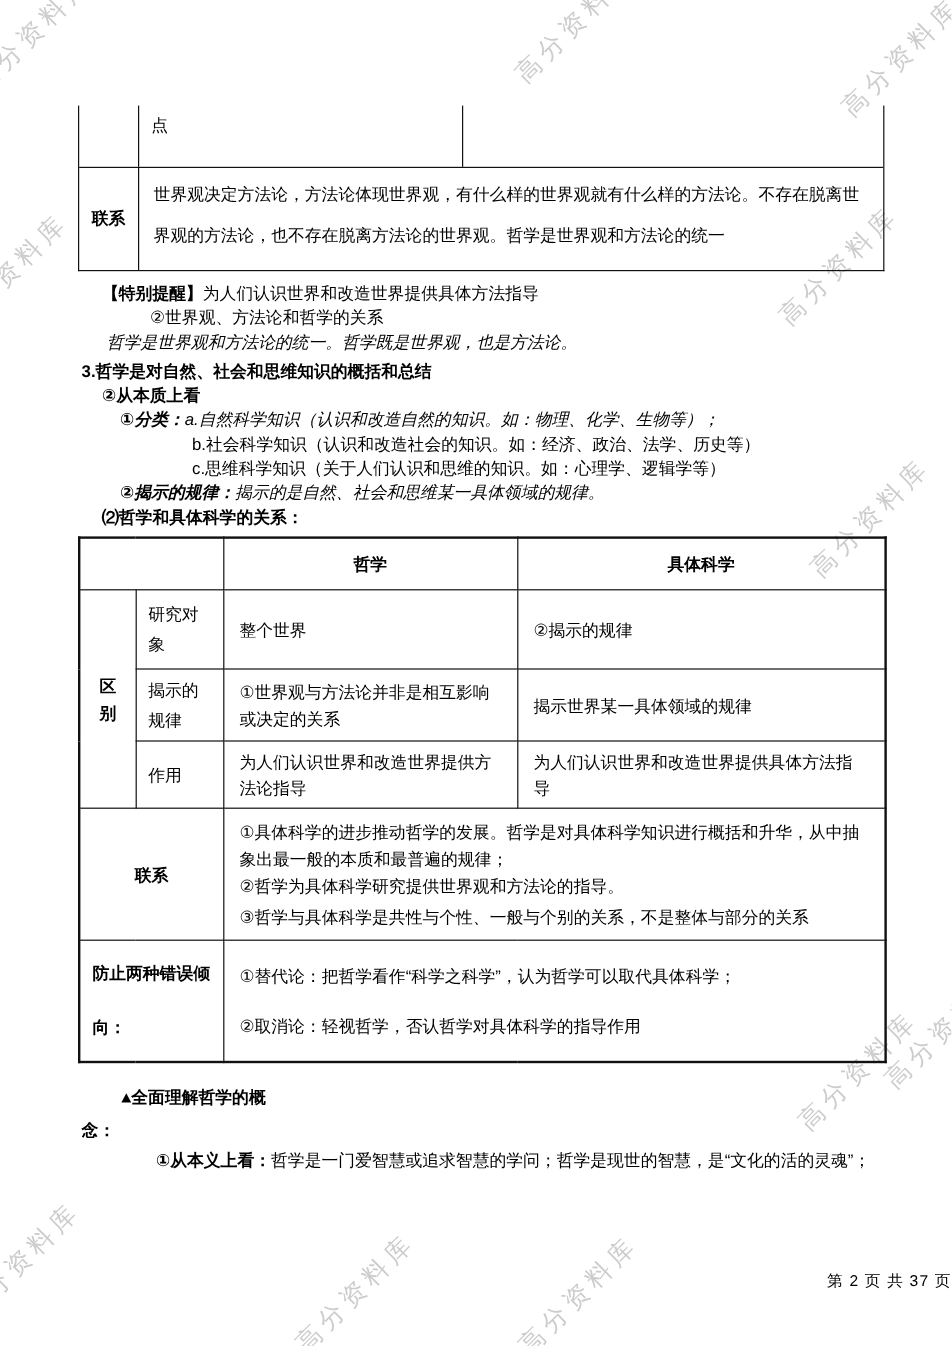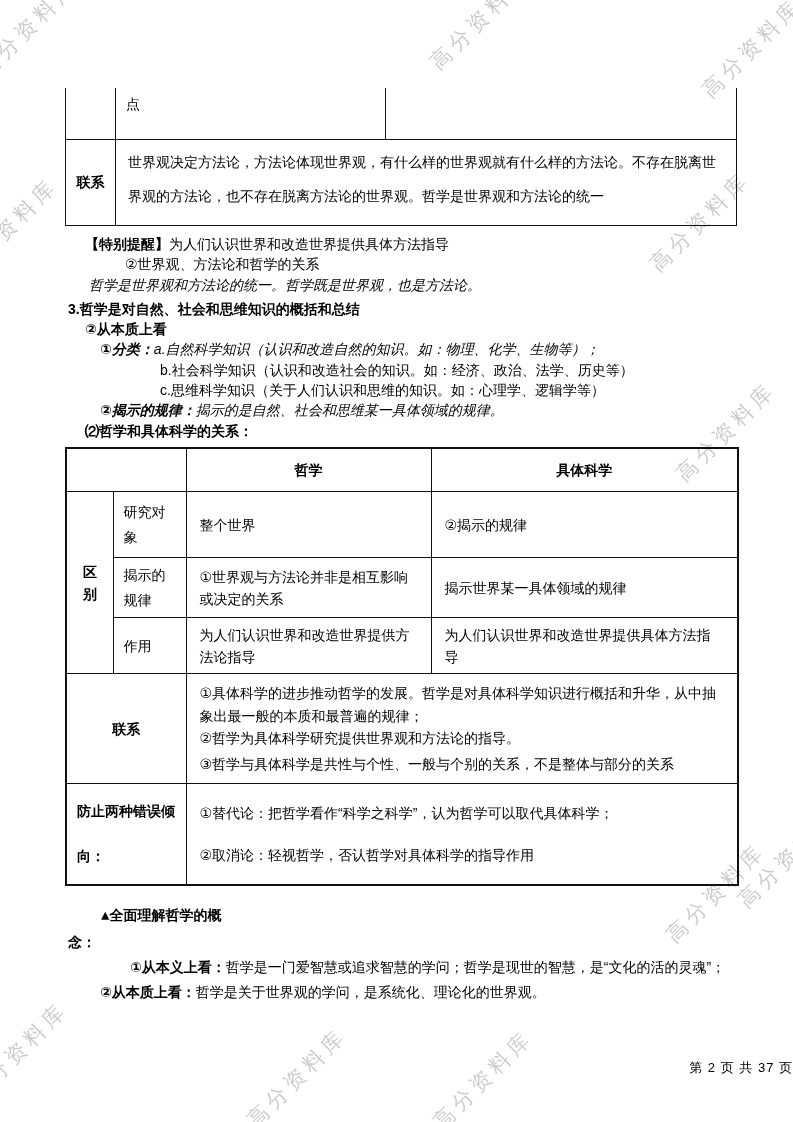--- a/index.html
+++ b/index.html
@@ -165,21 +165,20 @@
             <p class="mt2">②取消论：轻视哲学，否认哲学对具体科学的指导作用</p>
           </td>
         </tr>
       </tbody>
     </table>
 
     <div class="summary">
       <p class="sum-t1 bold">▲全面理解哲学的概</p>
       <p class="sum-t2 bold">念：</p>
       <p class="sum-i i1"><span class="bold">①从本义上看：</span><span>哲学是一门爱智慧或追求智慧的学问；哲学是现世的智慧，是“文化的活的灵魂”；</span></p>
-      <p class="sum-i i2"><span class="bold">②从本质上看：</span><span>哲学是关于世界观的学问，是系统化、理论化的世界观。</span></p>
     </div>
 
   </div>
 
   <div class="footer">
     <span>第 2 页 共 37 页</span>
   </div>
 
 </div>
 

